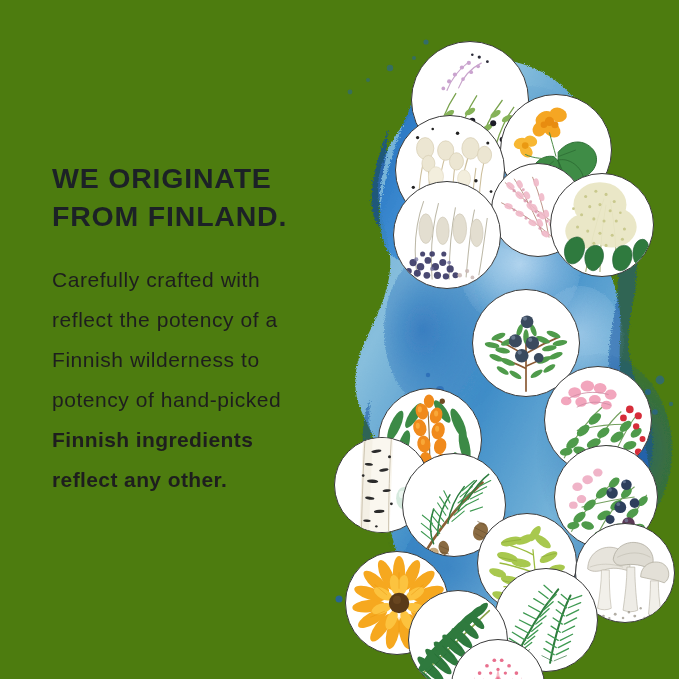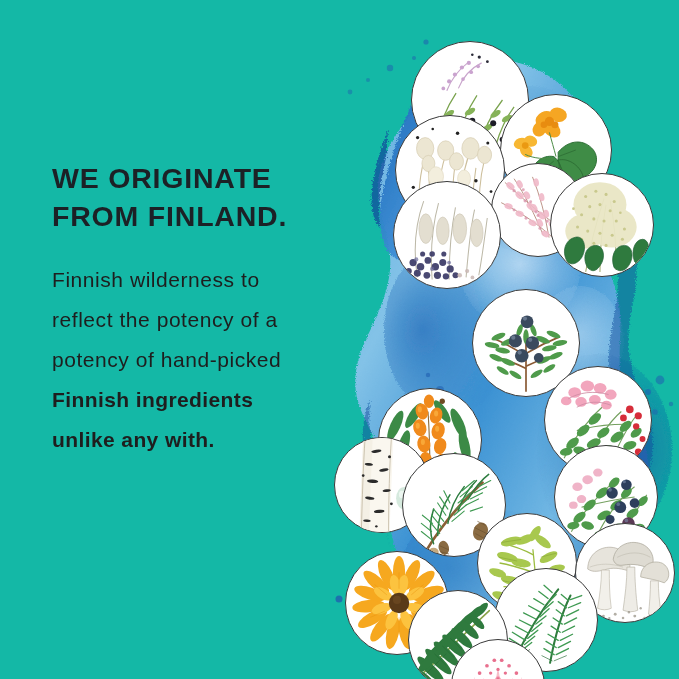--- a/index.html
+++ b/index.html
@@ -4,21 +4,21 @@
 <style>
   html, body {
     margin: 0;
     padding: 0;
     background: #ffffff;
   }
   #stage {
     position: relative;
     width: 679px;
     height: 679px;
-    background: #14b8a6;
+    background: #4d7c0f;
     overflow: hidden;
     font-family: "Liberation Sans", sans-serif;
   }
 
   
   #text-panel {
     position: absolute;
     left: 52px;
     top: 160px;
     width: 320px;
@@ -76,25 +76,26 @@
 </head>
 <body>
 
 <div id="stage">
 
   <div id="text-panel">
     <h1 id="headline">WE ORIGINATE
 FROM FINLAND.</h1>
 
     <div>
+      <div class="body-line">Carefully crafted with</div>
+      <div class="body-line">reflect the potency of a</div>
       <div class="body-line">Finnish wilderness to</div>
-      <div class="body-line">reflect the potency of a</div>
       <div class="body-line">potency of hand-picked</div>
       <div class="body-line strong">Finnish ingredients</div>
-      <div class="body-line strong">unlike any with.</div>
+      <div class="body-line strong">reflect any other.</div>
     </div>
   </div>
 
   <div id="map-area">
 
     <svg id="map-svg" viewBox="0 0 349 659">
       <defs>
         <linearGradient id="gFin" x1="0" y1="0" x2="1" y2="1">
           <stop offset="0%" stop-color="#63a9e2"></stop>
           <stop offset="28%" stop-color="#8cc3ec"></stop>

